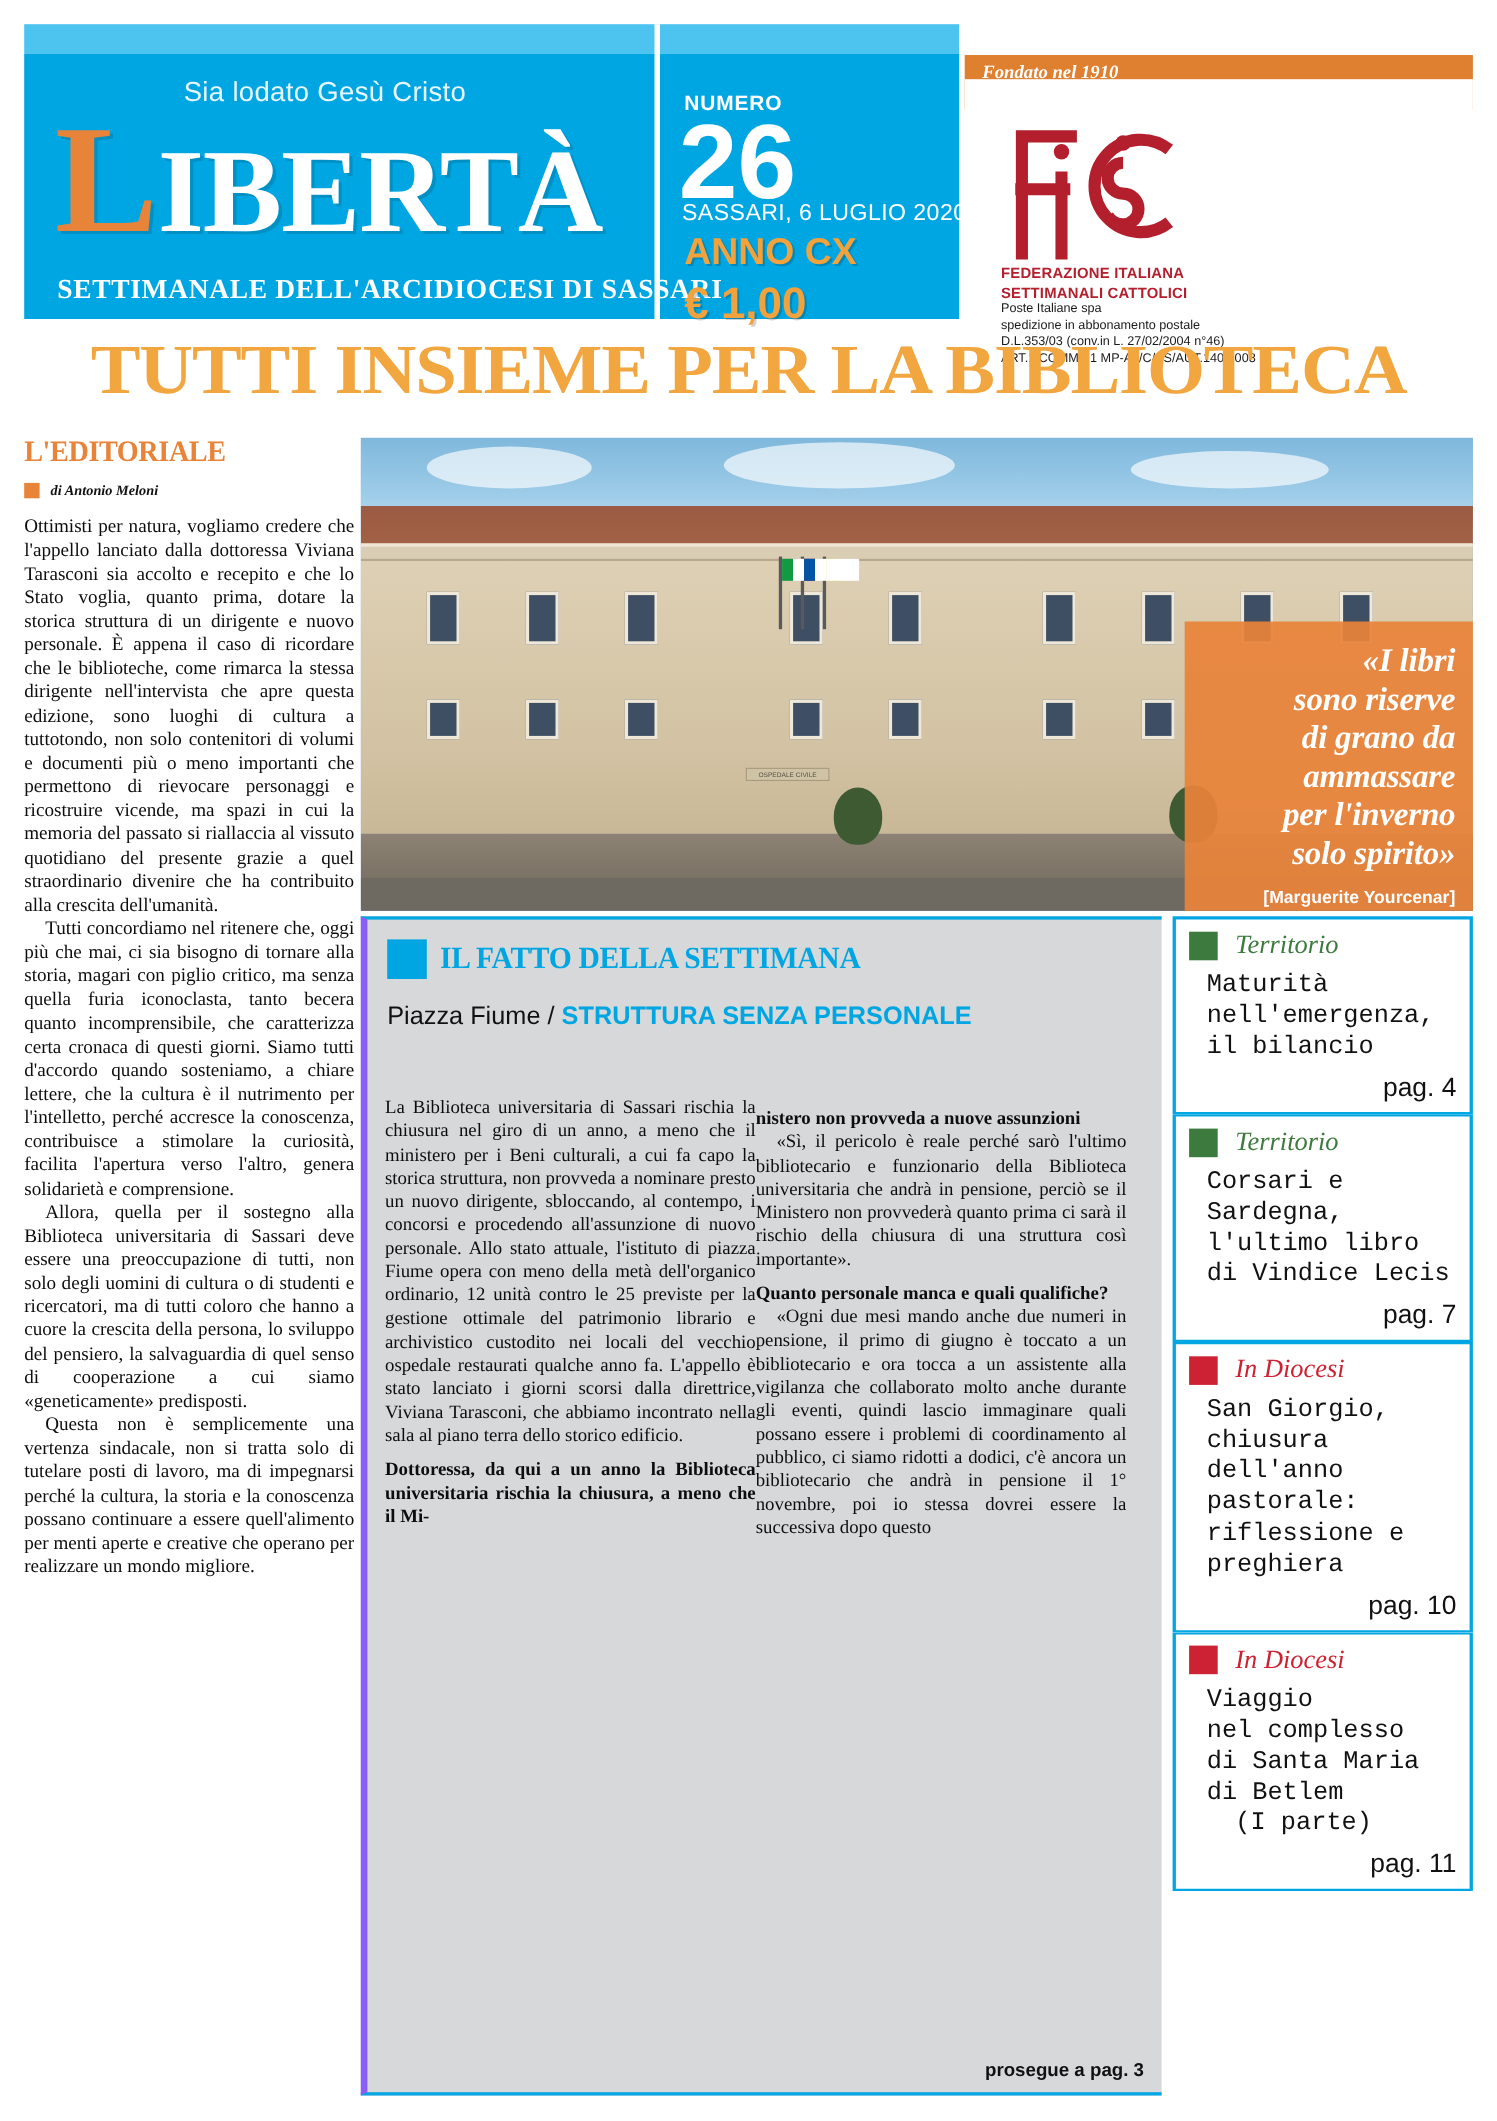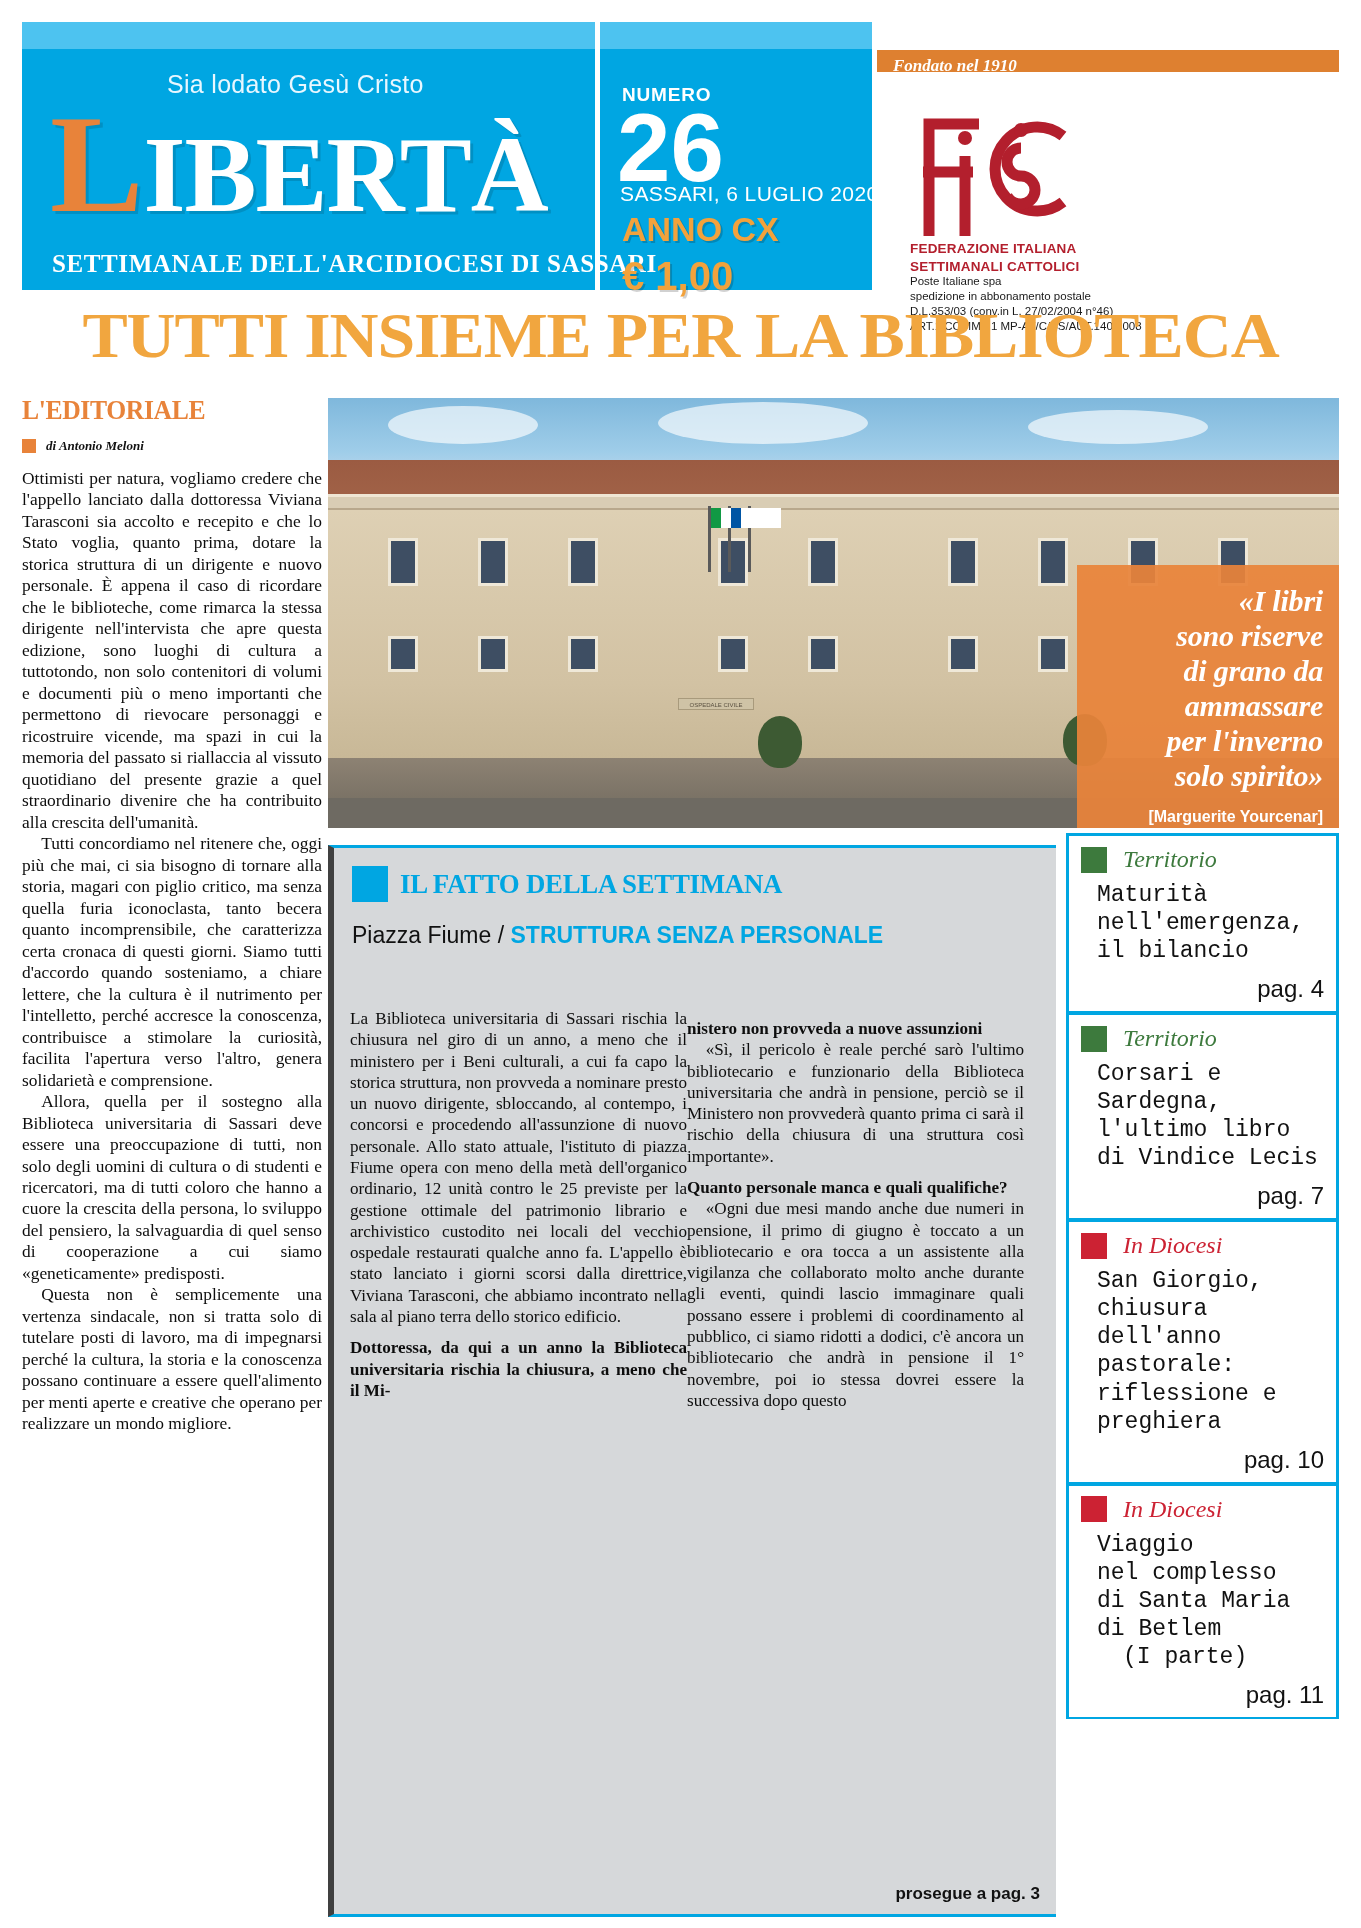--- a/index.html
+++ b/index.html
@@ -199,24 +199,23 @@
   .quotebox .qauthor {
     margin-top: 14px;
     font-family: "Liberation Sans", sans-serif;
     font-size: 16px; font-weight: 700; color: #ffffff;
   }
 
   
   .mainblock {
     position: absolute; left: 328px; top: 833px; width: 728px; height: 1072px;
     background: #d6d8da;
-    border-left: 6px solid #404040;
+    border-left: 6px solid #8b5cf6;
     border-top: 3px solid #00a6e2;
     border-bottom: 3px solid #00a6e2;
-    margin-top: 12px;
   }
   .kicker-row { position: absolute; left: 18px; top: 18px; display: flex; align-items: center; gap: 12px; }
   .kicker-sq { width: 36px; height: 36px; background: #00a6e2; }
   .kicker-txt {
     font-family: "Liberation Serif", serif;
     font-weight: 700; font-size: 28px; color: #00a6e2; letter-spacing: -.3px;
     transform: scaleX(.96); transform-origin: left;
   }
   .subkicker {
     position: absolute; left: 18px; top: 74px;

